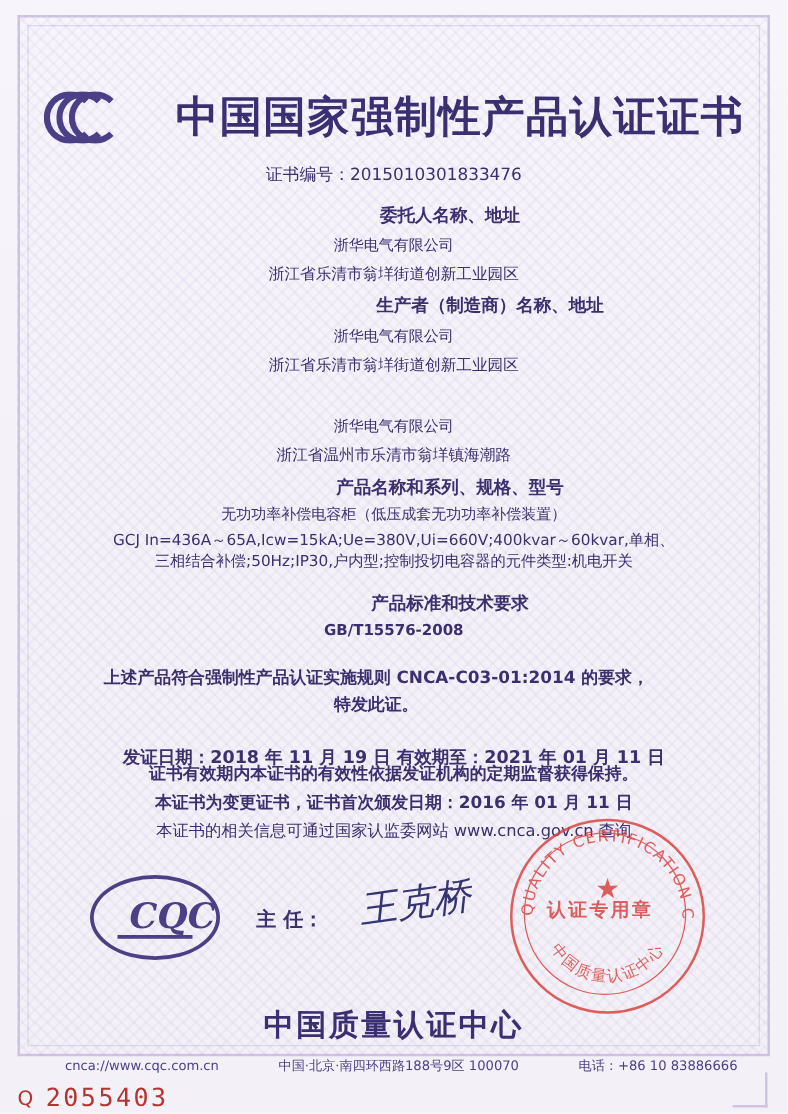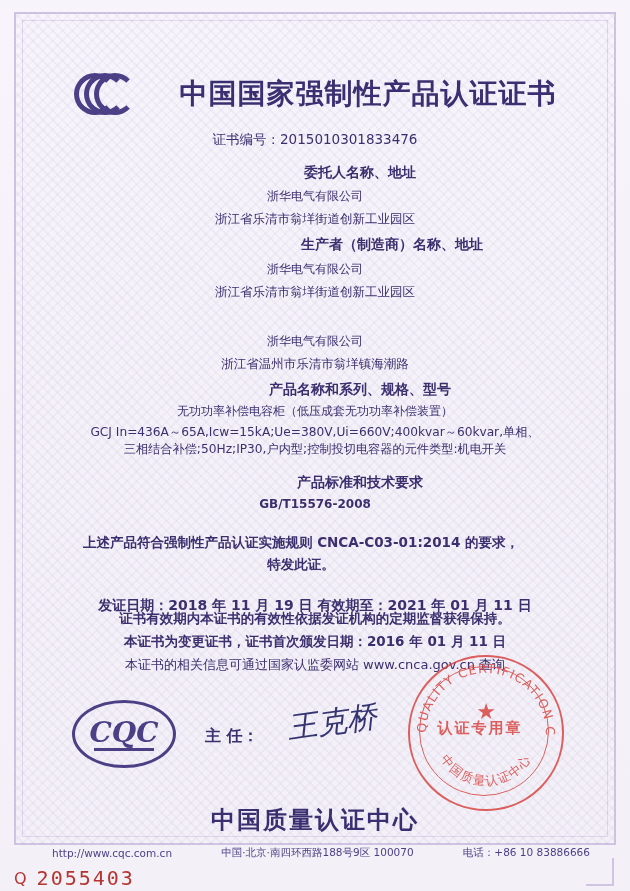--- a/index.html
+++ b/index.html
@@ -75,21 +75,21 @@
     height: 42px;
     border: 5px solid #4b3f86;
     border-radius: 50%;
     border-right-color: transparent;
     box-sizing: border-box;
   }
   .ccc-logo .c1 { left: 0; }
   .ccc-logo .c2 { left: 10px; }
   .ccc-logo .c3 { left: 20px; }
   .title-main {
-    font-size: 28px;
+    font-size: 34px;
     letter-spacing: 1px;
     font-weight: bold;
     color: #3a2f70;
     white-space: nowrap;
     margin-left: 26px;
   }
 
   .center {
     position: absolute;
     width: 630px;
@@ -152,21 +152,21 @@
     position: absolute;
     left: 0; top: 0;
     width: 104px;
     height: 68px;
     border: 3px solid #4b3f86;
     border-radius: 50%;
     box-sizing: border-box;
   }
   .cqc .txt {
     position: absolute;
-    left: 0; top: 16px;
+    left: 14px; top: 16px;
     width: 104px;
     text-align: center;
     font-size: 28px;
     font-weight: bold;
     font-style: italic;
     color: #4b3f86;
     font-family: "DejaVu Serif", "Liberation Serif", serif;
   }
   .cqc .bar {
     position: absolute;
@@ -372,21 +372,21 @@
           <textPath href="#botArc" startOffset="50%" text-anchor="middle">中国质量认证中心</textPath>
         </text>
       </svg>
       <div class="star">★</div>
       <div class="center-text">认证专用章</div>
     </div>
 
     <div class="org">中国质量认证中心</div>
 
     <div class="footer">
-      <div>http://www.cqc.com.cn</div>
+      <div>cnca://www.cqc.com.cn</div>
       <div class="mid">中国·北京·南四环西路188号9区   100070</div>
       <div>电话：+86 10 83886666</div>
     </div>
   </div>
 
   <div class="serial">
     <span class="q">Q</span>
     <span>2055403</span>
   </div>
   <div class="corner"></div>

